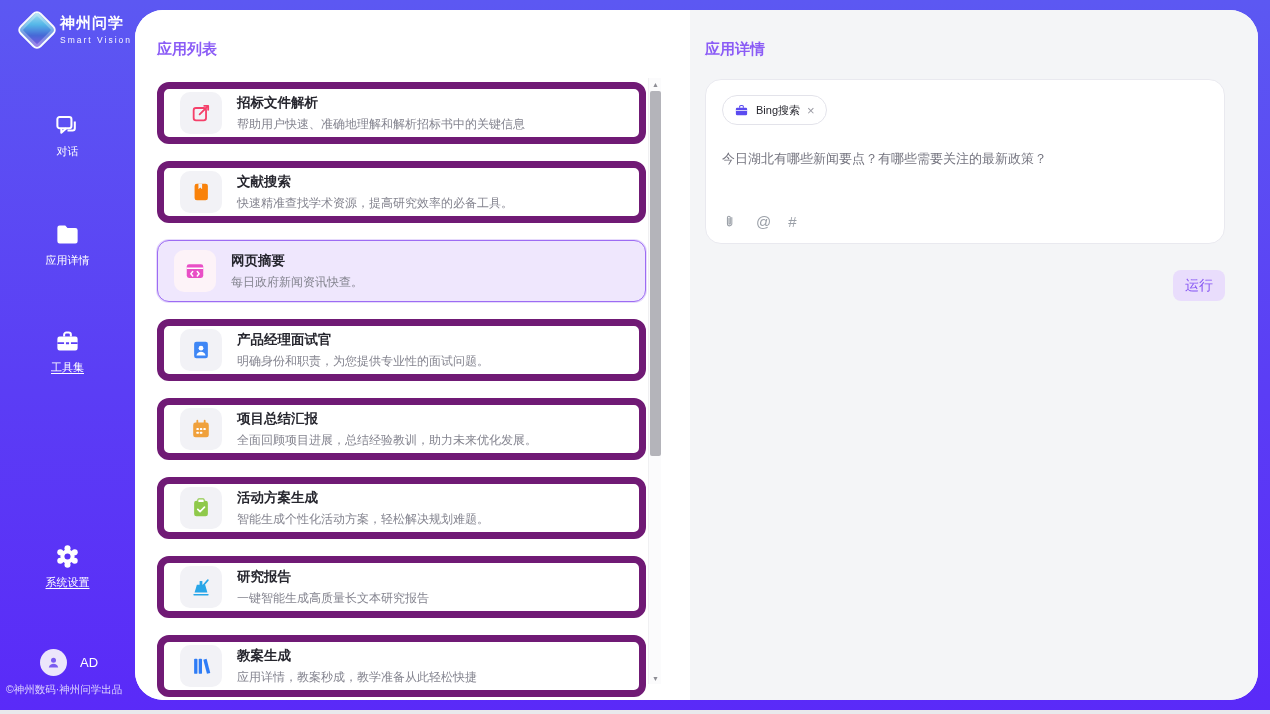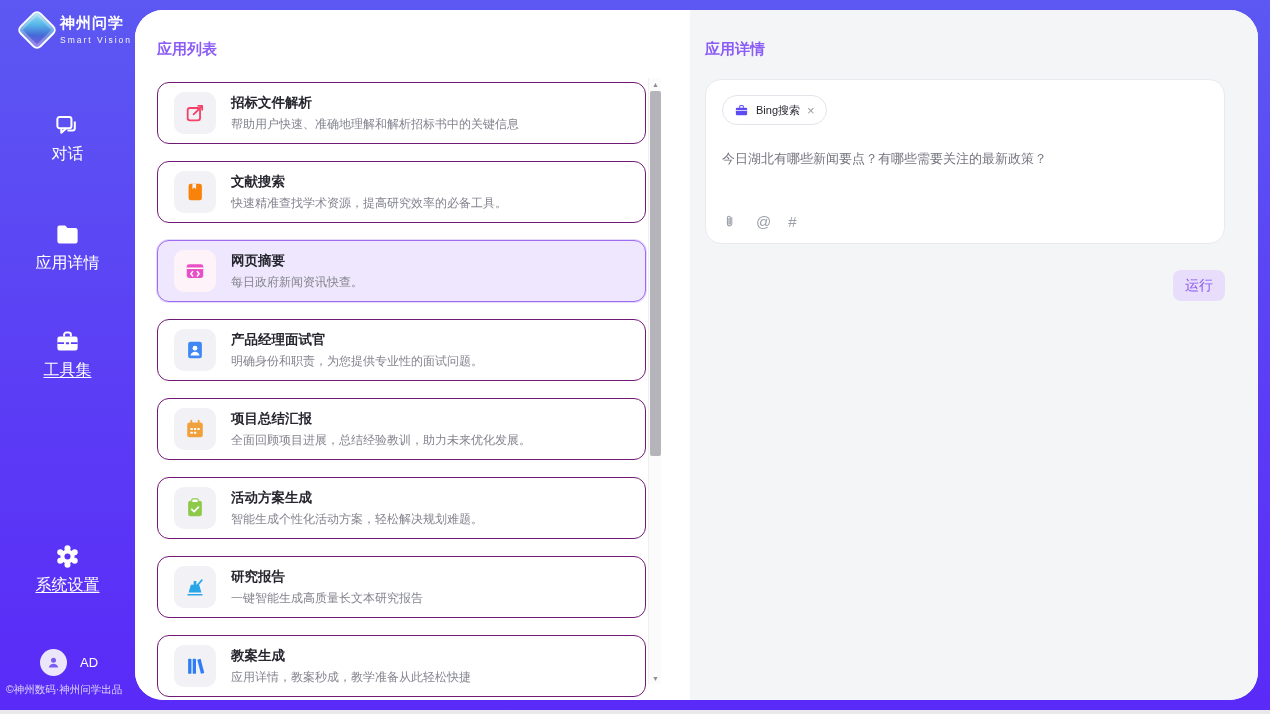--- a/index.html
+++ b/index.html
@@ -11,21 +11,21 @@
   
   .sidebar { position:absolute; left:0; top:0; width:135px; height:710px; color:#fff; }
   .logo { position:absolute; left:22px; top:14px; display:flex; align-items:center; gap:8px; }
   .logo-gem { width:30px; height:30px; transform:rotate(45deg); border-radius:6px;
               background:linear-gradient(135deg,#aee3f2 0%,#55b7e8 35%,#4668d6 65%,#8a55e6 100%);
               border:2px solid rgba(255,255,255,.95); box-shadow:inset 0 0 0 3px rgba(255,255,255,.25); }
   .logo-name { font-size:15px; font-weight:bold; letter-spacing:1px; }
   .logo-sub { font-size:8.5px; letter-spacing:2px; opacity:.95; margin-top:2px; }
   .nav-item { position:absolute; left:0; width:135px; text-align:center; cursor:pointer; }
   .nav-item .nico { display:block; margin:0 auto 5px; width:27px; height:27px; }
-  .nav-label { font-size:16px; color:#fff;text-align:center; }
+  .nav-label { font-size:11px; color:#fff;text-align:center; }
   .nav-label.u { text-decoration:underline; text-underline-offset:2px; }
   .nav-active { position:absolute; left:25px; top:428px; width:110px; height:59px;
                 background:#fff; border-radius:27px 0 0 27px; text-align:center; padding-top:8px; cursor:pointer; }
   .nav-active::before { content:""; position:absolute; right:0; top:-24px; width:24px; height:24px;
                 background:radial-gradient(circle at 0 0, rgba(0,0,0,0) 23.5px, #fff 24px); }
   .nav-active::after { content:""; position:absolute; right:0; bottom:-24px; width:24px; height:24px;
                 background:radial-gradient(circle at 0 100%, rgba(0,0,0,0) 23.5px, #fff 24px); }
   .nav-active .nav-label { color:#5b3df6; }
   .nav-active .nico { width:26px; height:26px; margin:0 auto 3px; }
   .user-row { position:absolute; left:40px; top:649px; display:flex; align-items:center; gap:13px; cursor:pointer; }
@@ -34,21 +34,21 @@
   .side-footer { position:absolute; left:6px; top:683px; width:129px; font-size:10.5px; color:rgba(255,255,255,.78); }
 
   
   .content { position:absolute; left:135px; top:10px; right:12px; bottom:14px;
              border-radius:28px; overflow:hidden; display:flex; background:#fff; }
 
   
   .list-panel { position:relative; width:555px; background:#fff; padding:30px 0 0 22px; flex:none; }
   .panel-title { font-size:15px; font-weight:bold; color:#8b5cf6; }
   .cards { margin-top:23px; width:489px; display:flex; flex-direction:column; gap:17px; }
-  .card { height:62px; background:#fff; border:1px solid #701a75; border-radius:12px;
+  .card { height:62px; background:#fff; border:7px solid #701a75; border-radius:12px;
           display:flex; align-items:center; gap:15px; padding:0 14px 0 16px; cursor:pointer; flex:none; }
   .card.selected { background:#efe7fd; border:1px solid #9d6cf3; box-shadow:0 0 0 1px rgba(157,108,243,.25); }
   .app-ico { width:42px; height:42px; border-radius:10px; background:#f2f2f6; flex:none;
              display:flex; align-items:center; justify-content:center; }
   .card.selected .app-ico { background:#fdf3f8; }
   .app-ico svg { width:22px; height:22px; }
   .card-txt { display:flex; flex-direction:column; gap:4px; min-width:0; }
   .card-name { font-size:13.5px; font-weight:bold; color:#26262e; }
   .card-desc { font-size:12px; color:#84848f; white-space:nowrap; }
 

